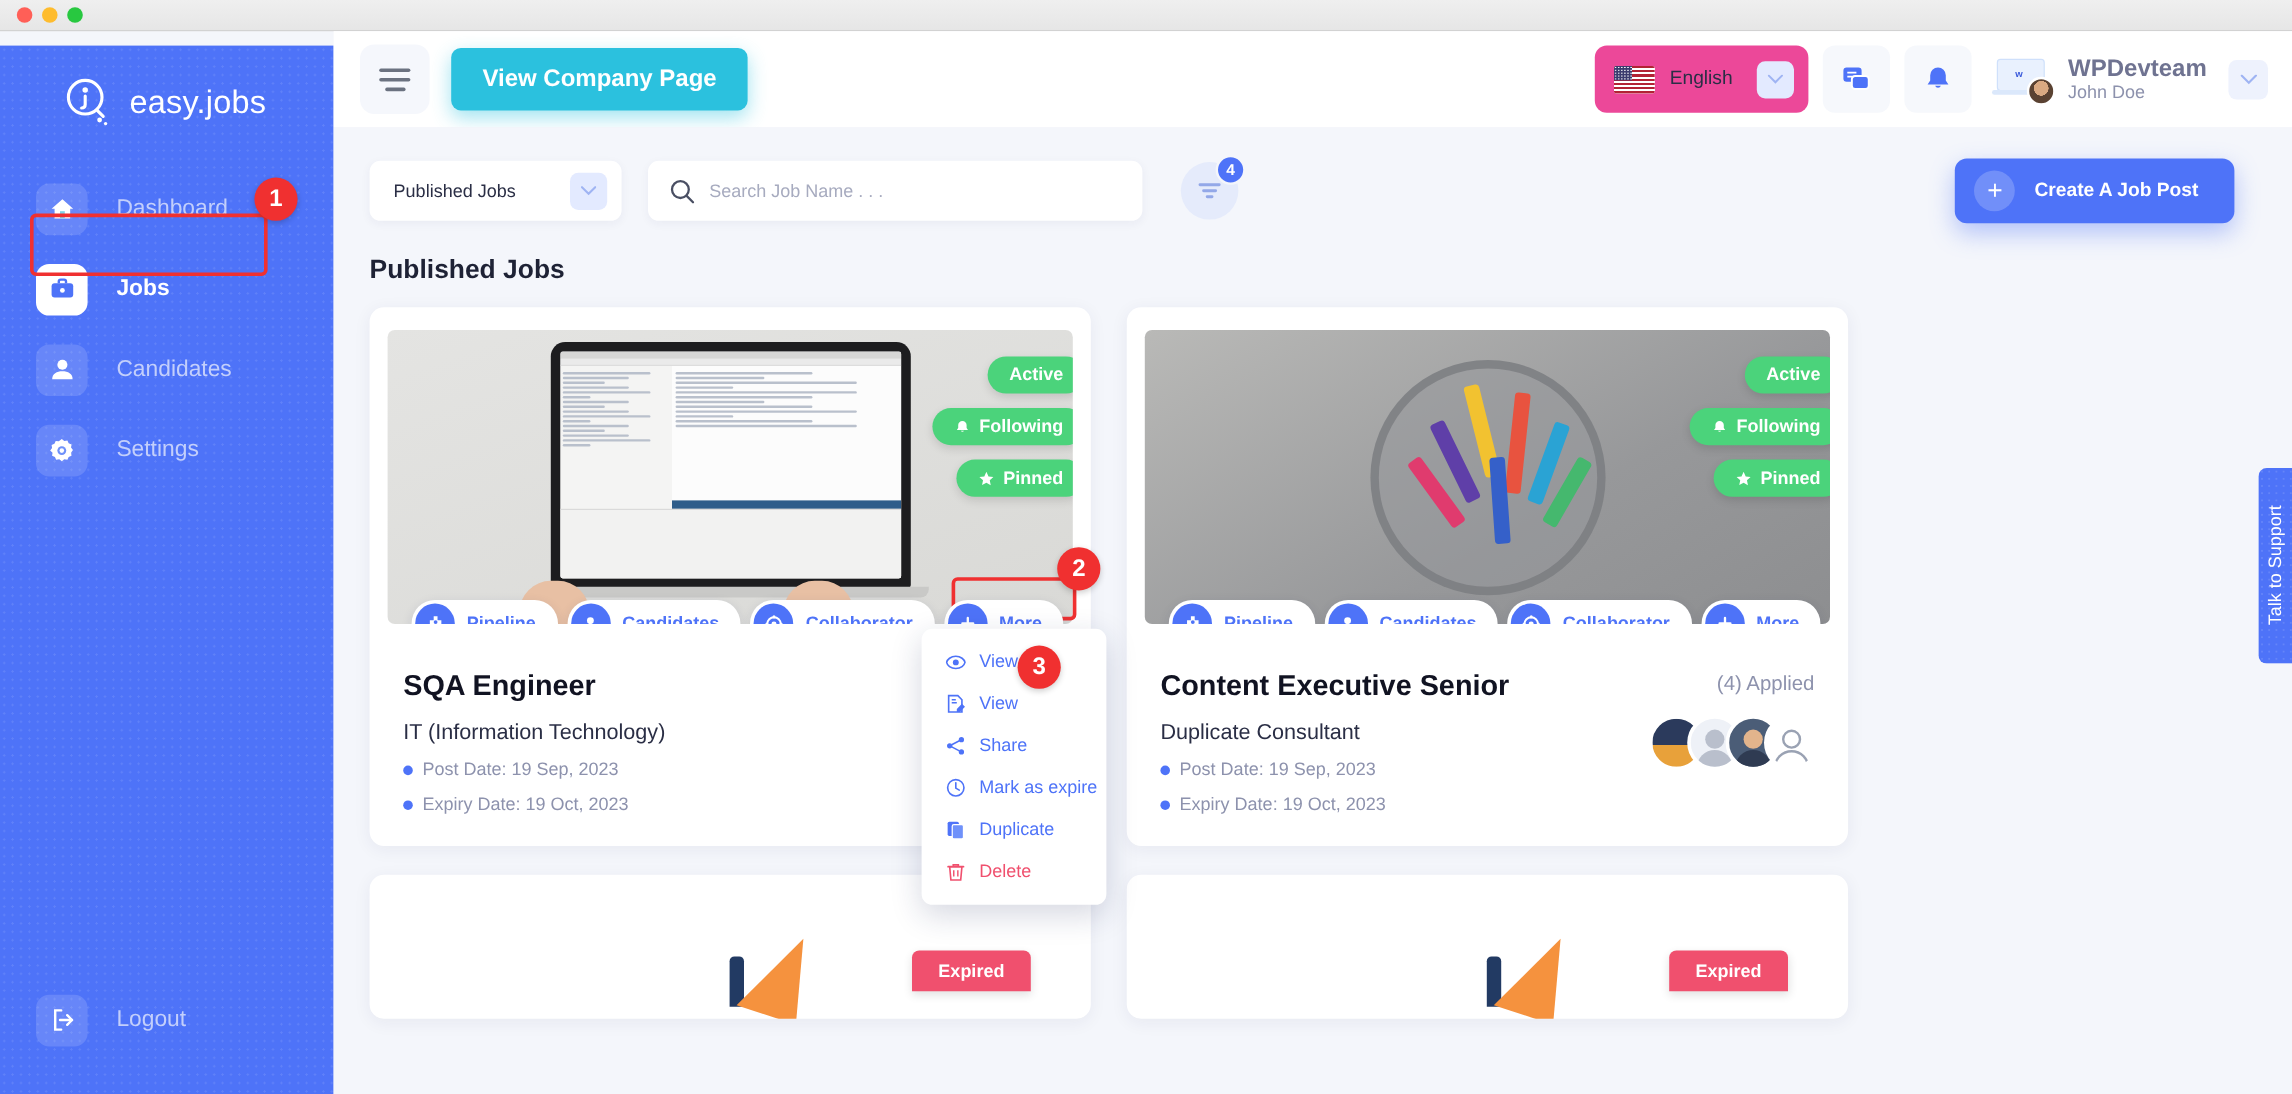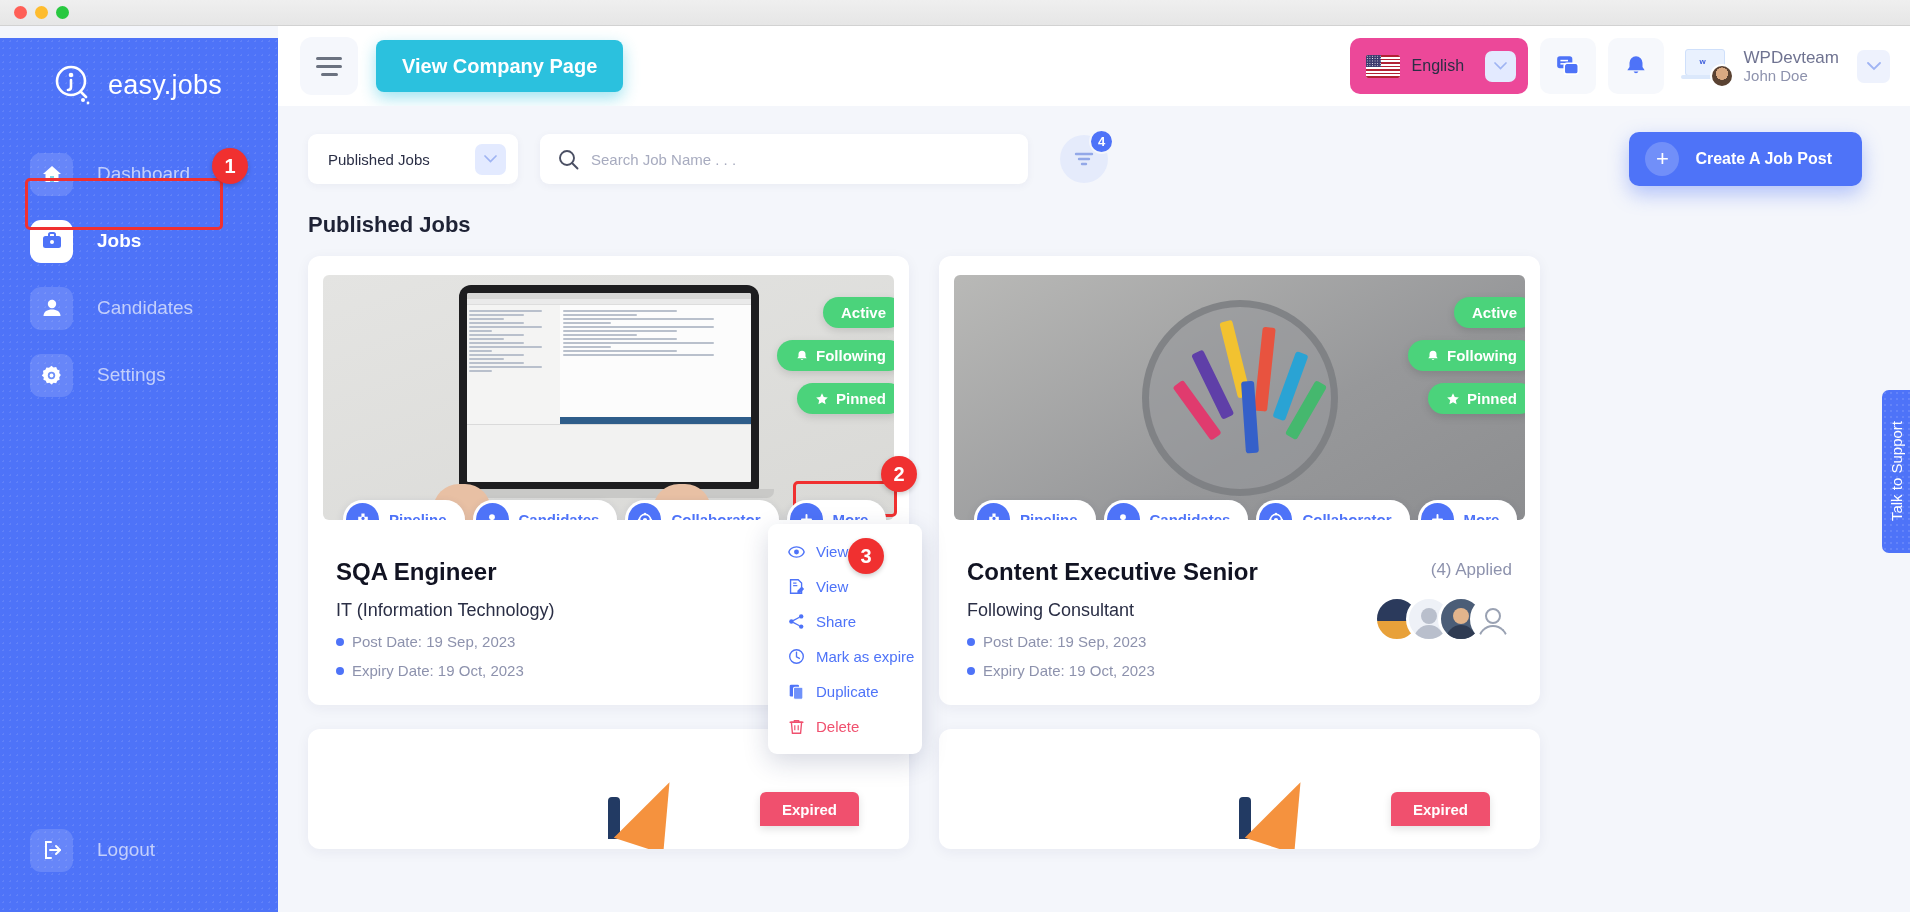--- a/index.html
+++ b/index.html
@@ -90,35 +90,35 @@
   .user-box { display:flex; align-items:center; gap:12px; padding-left:6px; }
   .user-thumb { width:50px; height:42px; position:relative; flex:0 0 auto; }
   .laptop { position:absolute; left:3px; top:4px; width:40px; height:27px; background:#e9f1fe; border:1px solid #cfe0fb; border-radius:3px; }
   .laptop::after{content:"";position:absolute;left:-5px;bottom:-4px;width:50px;height:4px;background:#dbe8fb;border-radius:2px;}
   .laptop-wp{position:absolute;left:14px;top:7px;font-size:8px;font-weight:bold;color:#3b5bdb;}
   .avatar-sm {
     position:absolute; right:-2px; bottom:-1px; width:24px; height:24px;
     border-radius:50%; border:2px solid #fff; background:#8c6b52;
     background-image:radial-gradient(circle at 50% 38%, #d9a982 0 38%, #5a4232 39% 100%);
   }
-  .user-name { font-size:17px; font-weight:normal; color:#6f7391; line-height:1.15; }
+  .user-name { font-size:20px; font-weight:bold; color:#6f7391; line-height:1.15; }
   .user-sub { font-size:15px; color:#8d92ad; }
   .user-chev { width:33px; height:33px; border-radius:7px; background:#eef2fd; display:flex; align-items:center; justify-content:center; margin-left:6px; }
 
   
   .main { position:absolute; top:106px; left:278px; width:1632px; height:806px; background:#f4f6fb; }
   .toolbar { display:flex; align-items:center; padding:26px 48px 0 30px; gap:0; }
   .select-pill {
     width:210px; height:50px; background:#fff; border-radius:9px;
     display:flex; align-items:center; padding:0 12px 0 20px; gap:8px;
     box-shadow:0 2px 8px rgba(30,40,90,.05);
   }
   .select-pill .lbl { flex:1; font-size:15px; color:#2a2e45; }
   .search-box {
-    margin-left:22px; width:488px; height:50px; background:#fff; border-radius:9px;
+    margin-left:22px; width:412px; height:50px; background:#fff; border-radius:9px;
     display:flex; align-items:center; gap:12px; padding:0 18px;
     box-shadow:0 2px 8px rgba(30,40,90,.05);
   }
   .search-box input {
     border:none; outline:none; flex:1; font-size:15px; color:#2a2e45;
     font-family:"Liberation Sans", sans-serif; background:transparent;
   }
   .search-box input::placeholder { color:#a7abbf; }
   .filter-wrap { margin-left:32px; position:relative; }
   .filter-circle { width:48px; height:48px; border-radius:50%; background:#e5ebfb; display:flex; align-items:center; justify-content:center; }
@@ -635,21 +635,21 @@
                     <line x1="4" y1="10" x2="16" y2="10" stroke="#fff" stroke-width="2.6" stroke-linecap="round"></line>
                   </svg>
               </span>
               <span>More</span>
             </div>
           </div>
         </div>
 
         <div class="card-body">
           <div class="job-title">Content Executive Senior</div>
-          <div class="job-sub">Following Consultant</div>
+          <div class="job-sub">Duplicate Consultant</div>
           <div class="meta">
             <span class="dotm"></span>
             <span>Post Date: 19 Sep, 2023</span>
           </div>
           <div class="meta">
             <span class="dotm"></span>
             <span>Expiry Date: 19 Oct, 2023</span>
           </div>
           <div class="applied">(4) Applied</div>
           <div class="avatars">

